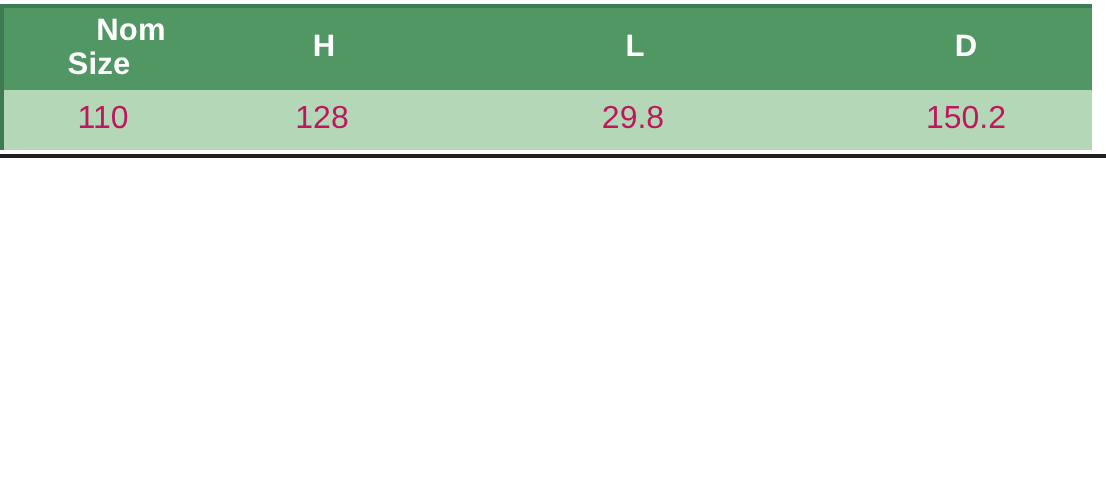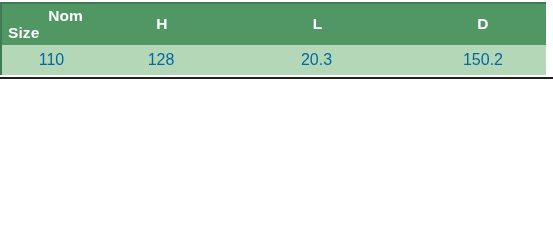--- a/index.html
+++ b/index.html
@@ -69,35 +69,35 @@
     box-sizing: border-box;
   }
   .nom-line-1 {
     display: block;
     text-align: center;
     padding-left: 14px;
     box-sizing: border-box;
   }
   .nom-line-2 {
     display: block;
-    text-align: left;
+    text-align: center;
     padding-right: 18px;
     box-sizing: border-box;
   }
 
   
   .data-row {
     height: 30px;
     background: #b4d7b8;
   }
   .data-row td {
     margin: 0;
     padding: 0;
     background: #b4d7b8;
-    color: #0369a1;
+    color: #be185d;
     font-size: 16px;
     font-weight: normal;
     text-align: center;
     vertical-align: middle;
     line-height: 1;
   }
 
   
   .cell-nom  { padding-right: 8px !important; }
   .cell-h    { padding-right: 2px !important; }
@@ -138,21 +138,21 @@
         <th>H</th>
         <th>L</th>
         <th>D</th>
       </tr>
     </thead>
 
     <tbody>
       <tr class="data-row">
         <td class="cell-nom">110</td>
         <td class="cell-h">128</td>
-        <td class="cell-l">20.3</td>
+        <td class="cell-l">29.8</td>
         <td class="cell-d">150.2</td>
       </tr>
     </tbody>
   </table>
 
   <div class="bottom-rule"></div>
 
 </div>
 
 </body></html>

